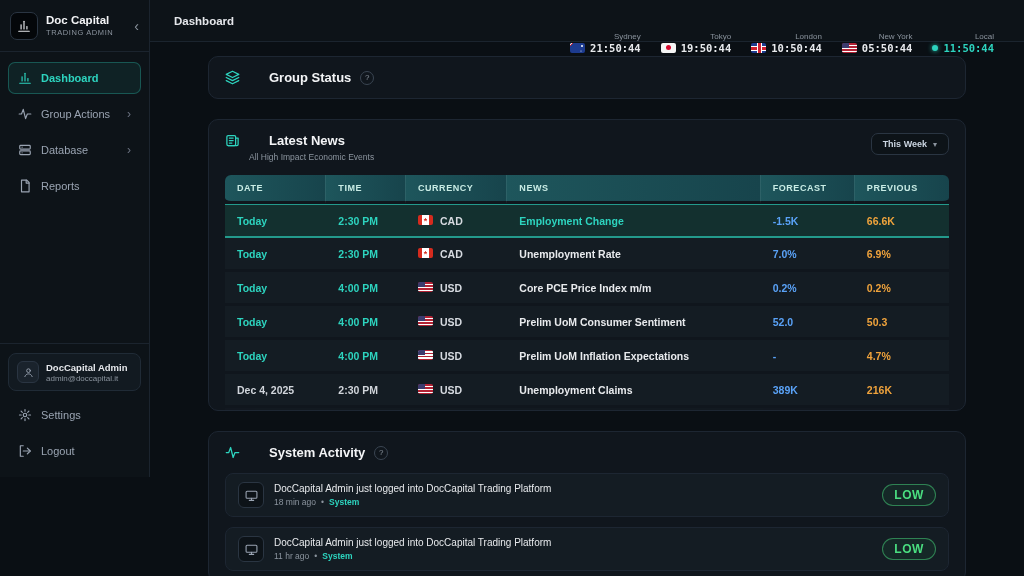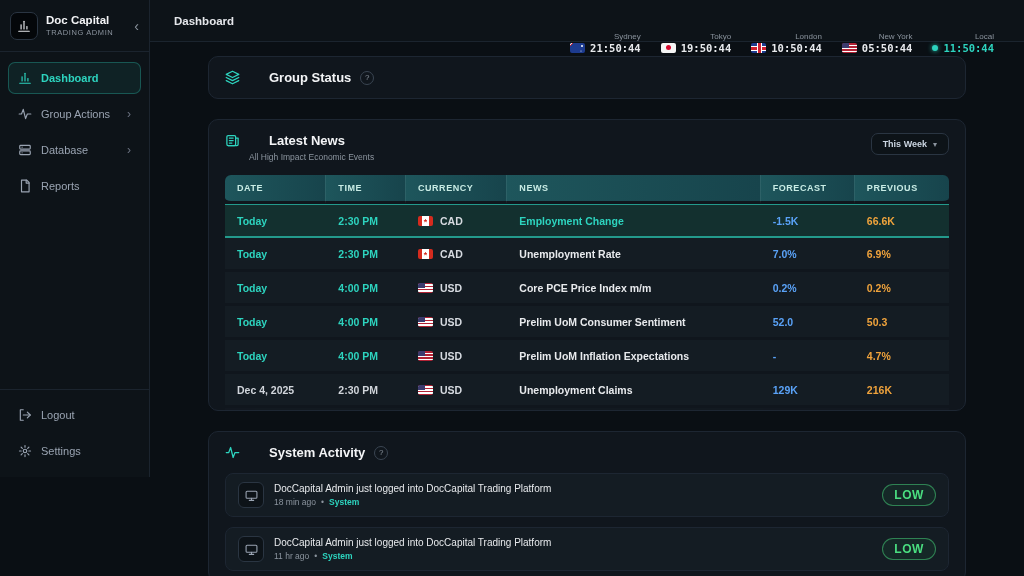--- a/index.html
+++ b/index.html
@@ -79,21 +79,21 @@
   tbody td { padding: 9.5px 12px; font-size: 10.5px; font-weight: bold; background: #141c23; border-bottom: 3px solid #10161d; color: #d6dae0; }
   tbody tr { cursor: pointer; }
   tr.highlight td { background: #13302f; border-top: 1px solid rgba(45,212,191,.65); border-bottom: 2px solid rgba(45,212,191,.65); }
   tr.partial { opacity: .55; }
   .cell-teal { color: #2dd4bf !important; }
   .cell-date { color: #d1d5db; }
   .forecast { color: #5aa2f7 !important; }
   .previous { color: #f0a33c !important; }
   .news-name { color: #e8eaed; }
   .news-name.link { color: #2dd4bf !important; }
-  .currency-cell { display: flex; align-items: center; gap: 7px; }
+  .currency-cell { display: flex; align-items: flex-start; gap: 7px; }
 
   
   .activity-item { display: flex; align-items: center; gap: 10px; background: #141c23; border: 1px solid #1d2632; border-radius: 8px; padding: 8px 12px; margin: 0 16px 10px; cursor: pointer; }
   .activity-icon { width: 26px; height: 26px; border-radius: 6px; background: #0d1318; border: 1px solid #2a3542; display: flex; align-items: center; justify-content: center; color: #9aa4b2; flex: none; }
   .activity-msg { font-size: 10px; font-weight: normal; color: #e8eaed; }
   .activity-meta { font-size: 8.5px; color: #8b949e; margin-top: 3px; display: flex; gap: 5px; align-items: center; }
   .activity-source { color: #2dd4bf; font-weight: bold; }
   .low-badge { margin-left: auto; font-size: 12px; font-weight: bold; color: #4ade80; border: 1px solid rgba(74,222,128,.5); background: rgba(34,197,94,.08); padding: 3px 11px; border-radius: 999px; letter-spacing: .05em; flex: none; text-align: right; }
 </style>
 </head>
@@ -146,35 +146,47 @@
         </div>
         <div class="nav-item">
           <svg viewBox="0 0 24 24" width="14" height="14" fill="none" stroke="currentColor" stroke-width="2" stroke-linecap="round" stroke-linejoin="round">
             <path d="M6 2h9l4 4v16H6z"></path>
             <path d="M14 2v5h5"></path>
           </svg>
           <span>Reports</span>
         </div>
       </nav>
     <div class="sidebar-bottom">
+      <div class="user-card">
+        <div class="user-avatar" id="userAvatar">
+            <svg viewBox="0 0 24 24" width="11" height="11" fill="none" stroke="currentColor" stroke-width="2" stroke-linecap="round" stroke-linejoin="round">
+              <circle cx="12" cy="8" r="4"></circle>
+              <path d="M4 21c1.6-4 4.6-6 8-6s6.4 2 8 6"></path>
+            </svg>
+          </div>
+        <div>
+          <div class="user-name">DocCapital Admin</div>
+          <div class="user-email">admin@doccapital.it</div>
+        </div>
+      </div>
       <div class="nav" style="padding:0;" id="footerNav">
+          <div class="nav-item">
+            <svg viewBox="0 0 24 24" width="14" height="14" fill="none" stroke="currentColor" stroke-width="2" stroke-linecap="round" stroke-linejoin="round">
+              <circle cx="12" cy="12" r="3"></circle>
+              <path d="M12 2.5v3M12 18.5v3M2.5 12h3M18.5 12h3M5.3 5.3l2.1 2.1M16.6 16.6l2.1 2.1M18.7 5.3l-2.1 2.1M7.4 16.6l-2.1 2.1"></path>
+            </svg>
+            <span>Settings</span>
+          </div>
           <div class="nav-item">
             <svg viewBox="0 0 24 24" width="14" height="14" fill="none" stroke="currentColor" stroke-width="2" stroke-linecap="round" stroke-linejoin="round">
               <path d="M9 21H4V3h5"></path>
               <path d="M16 17l5-5-5-5"></path>
               <path d="M21 12H9"></path>
             </svg>
             <span>Logout</span>
-          </div>
-          <div class="nav-item">
-            <svg viewBox="0 0 24 24" width="14" height="14" fill="none" stroke="currentColor" stroke-width="2" stroke-linecap="round" stroke-linejoin="round">
-              <circle cx="12" cy="12" r="3"></circle>
-              <path d="M12 2.5v3M12 18.5v3M2.5 12h3M18.5 12h3M5.3 5.3l2.1 2.1M16.6 16.6l2.1 2.1M18.7 5.3l-2.1 2.1M7.4 16.6l-2.1 2.1"></path>
-            </svg>
-            <span>Settings</span>
           </div>
         </div>
     </div>
   </aside>
 
   <div class="main">
     <header class="topbar">
       <div class="breadcrumb">Dashboard</div>
       <div class="clocks" id="clocks">
           <div class="clock">
@@ -338,21 +350,21 @@
                 <tr class="">
                   <td class="cell-date">Dec 4, 2025</td>
                   <td class="cell-date">2:30 PM</td>
                   <td>
                     <span class="currency-cell">
                       <span class="flag flag-us"></span>
                       <span>USD</span>
                     </span>
                   </td>
                   <td class="news-name">Unemployment Claims</td>
-                  <td class="forecast">129K</td>
+                  <td class="forecast">389K</td>
                   <td class="previous">216K</td>
                 </tr>
                 <tr class="partial">
                   <td class="cell-date">Dec 4, 2025</td>
                   <td class="cell-date">4:00 PM</td>
                   <td></td>
                   <td class="news-name">ISM Services PMI</td>
                   <td class="forecast">53.0</td>
                   <td class="previous">52.4</td>
                 </tr>

